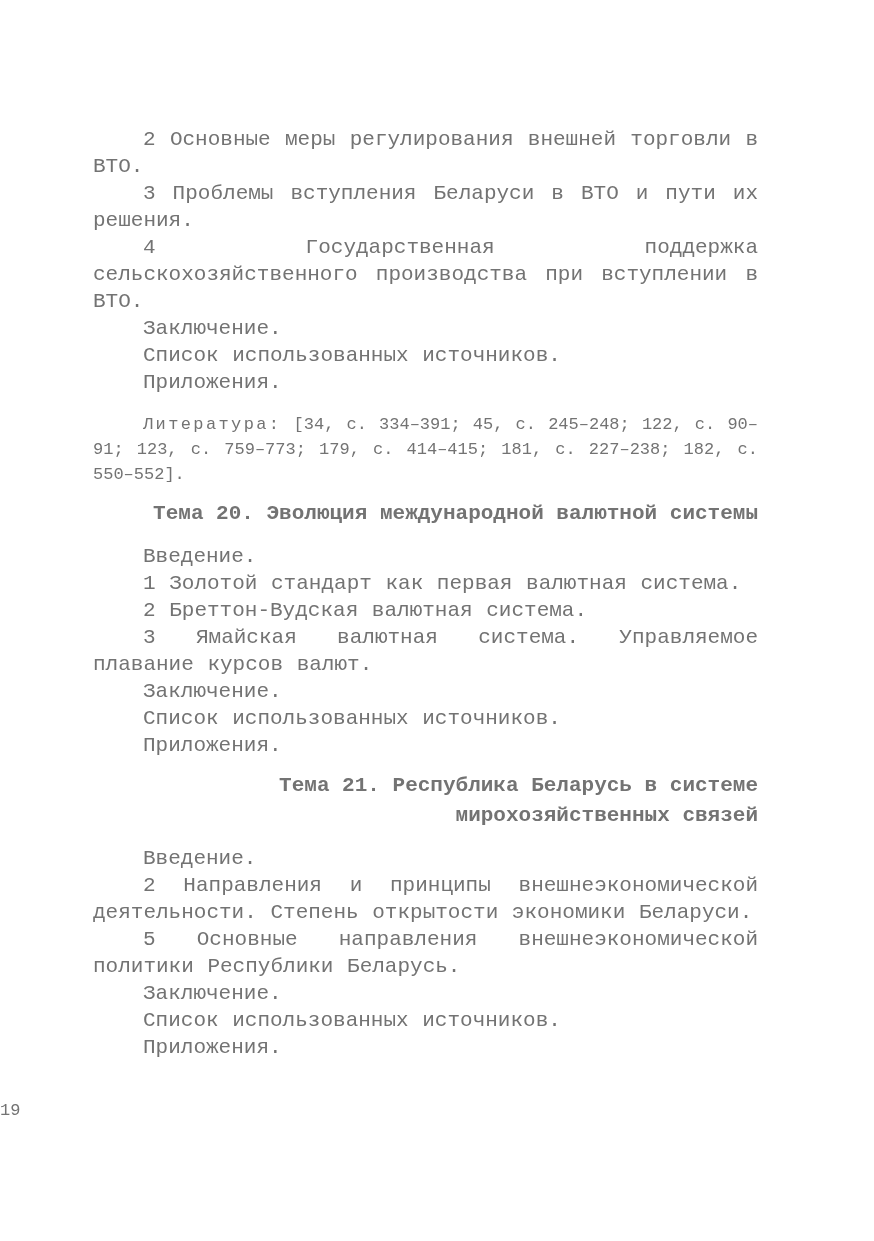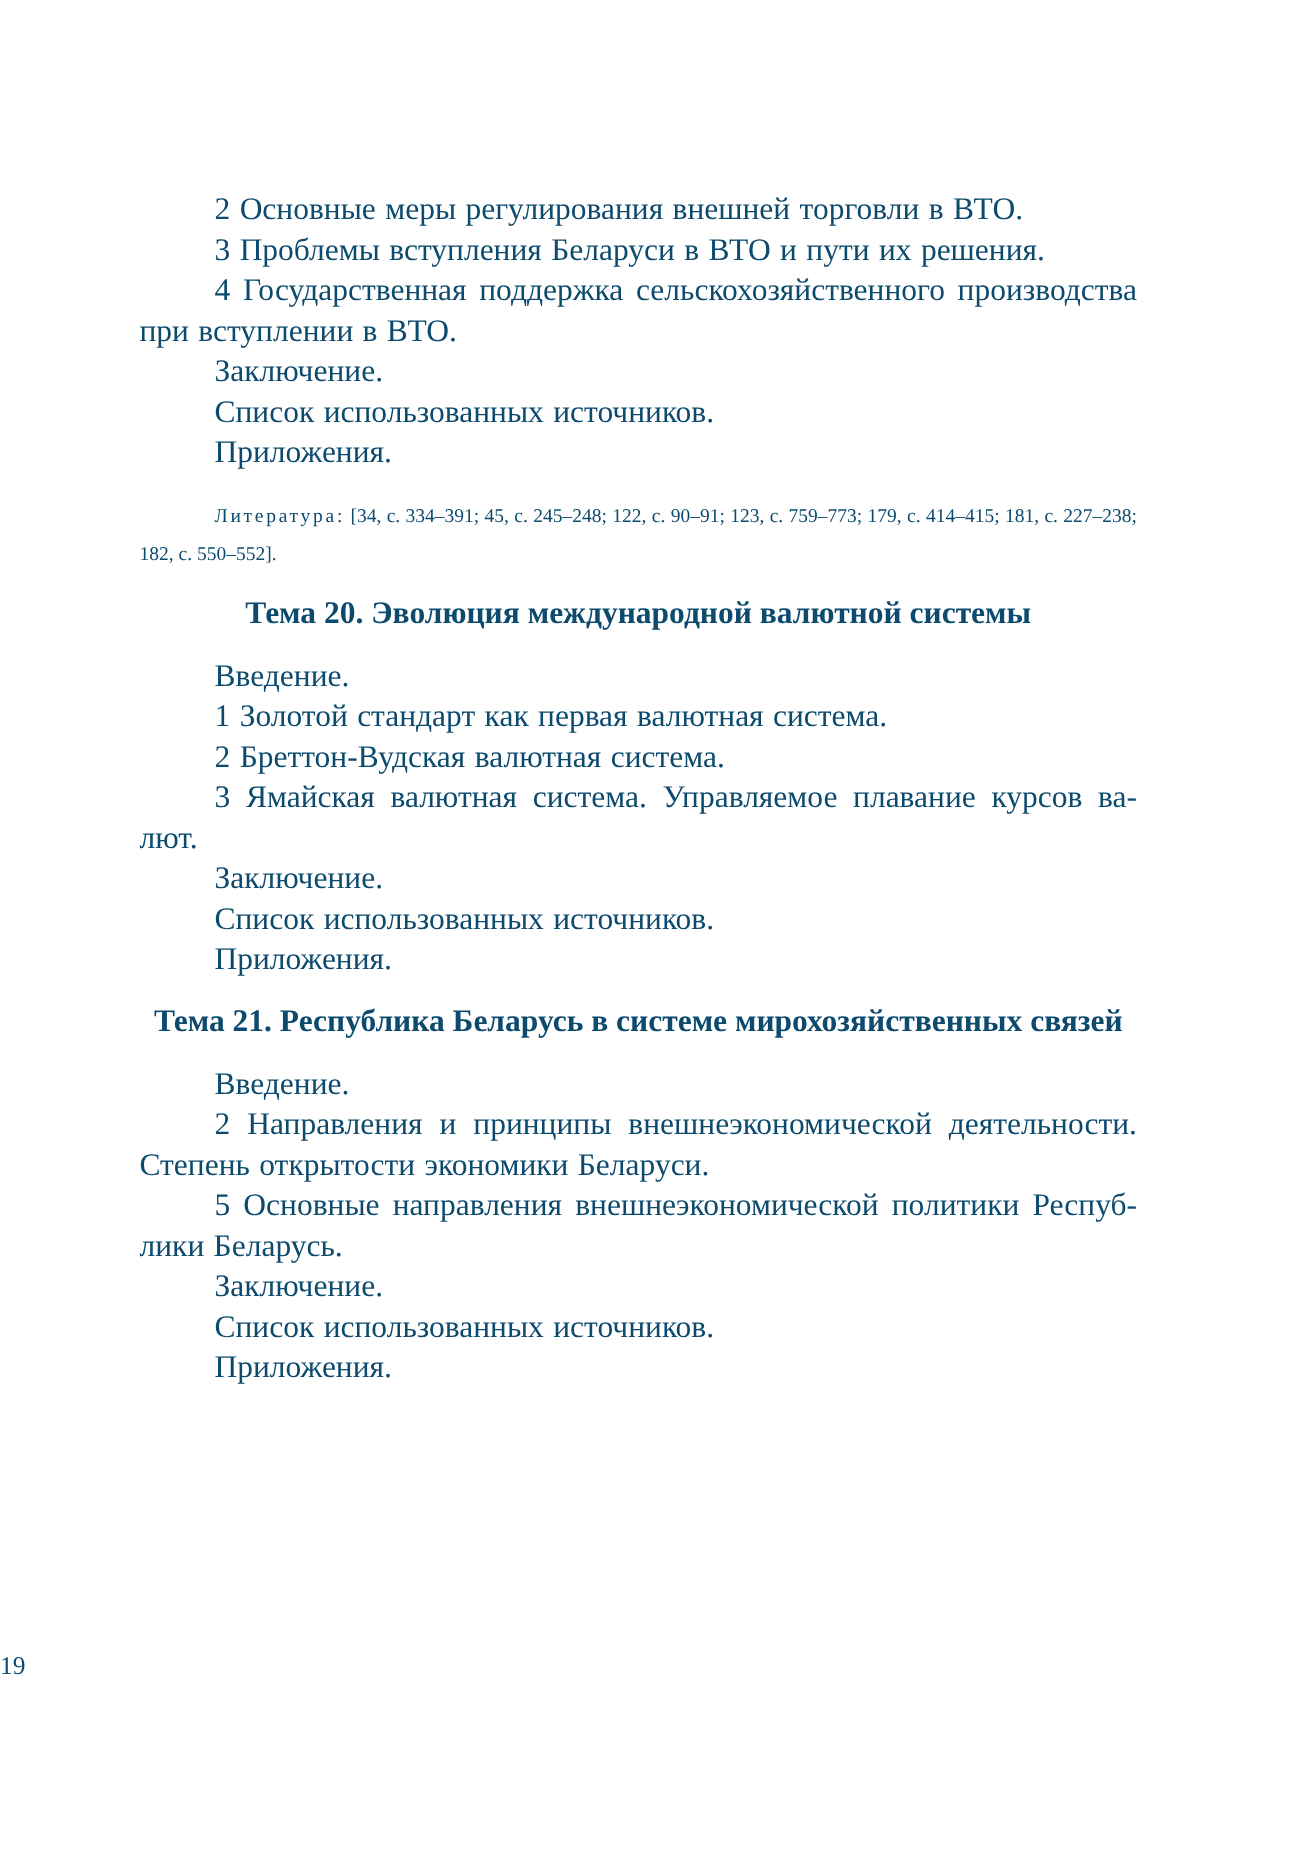--- a/index.html
+++ b/index.html
@@ -6,55 +6,55 @@
     margin: 0;
     padding: 0;
     background: #ffffff;
   }
   .page {
     position: relative;
     width: 768px;
     height: 1241px;
     background: #ffffff;
     overflow: hidden;
-    font-family: Liberation Serif, serif;
-    color: #0c4a6e;
+    font-family: Liberation Mono, monospace;
+    color: #737373;
   }
   .content {
     position: absolute;
     left: 93px;
     top: 126px;
     width: 665px;
   }
   .para {
     margin: 0;
     font-size: 21px;
     line-height: 27px;
     text-align: justify;
     text-align-last: left;
     text-indent: 50px;
     word-spacing: 1px;
   }
   .literature {
     margin: 16px 0 0 0;
-    font-size: 13px;
+    font-size: 17px;
     line-height: 25px;
     text-align: justify;
     text-align-last: left;
     text-indent: 50px;
   }
   .lit-label {
     letter-spacing: 0.14em;
   }
   .topic-title {
     margin: 12px 0 14px 0;
     font-size: 21px;
     line-height: 30px;
     font-weight: 700;
-    text-align: center;
+    text-align: right;
     text-indent: 0;
   }
   .page-number {
     position: absolute;
     top: 1101px;
     left: 0;
     width: 874px;
     text-align: left;
     font-size: 17px;
     line-height: 20px;

